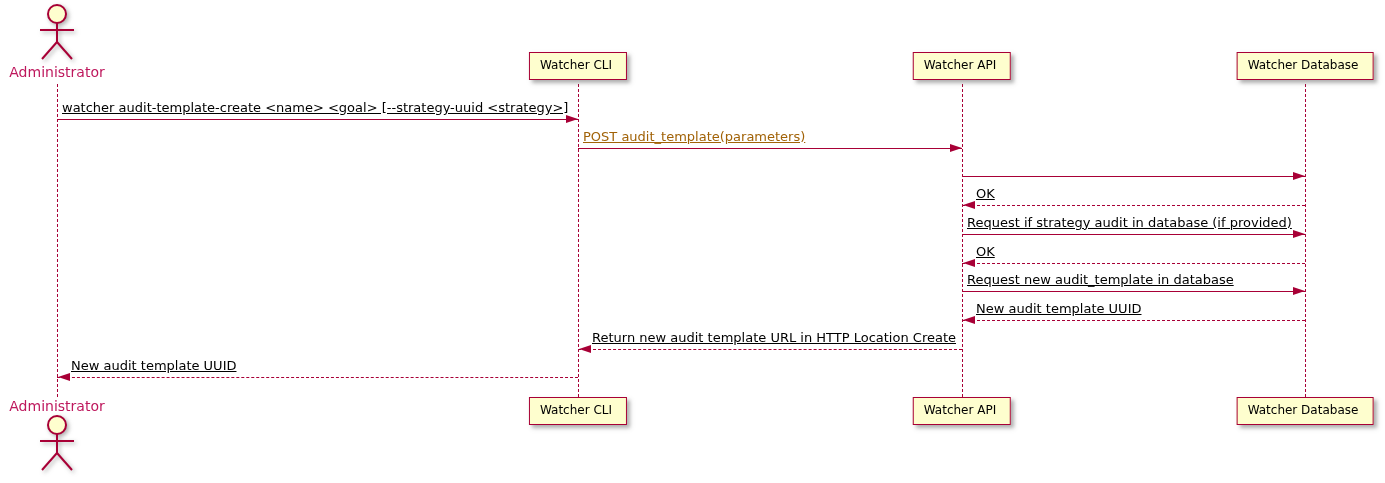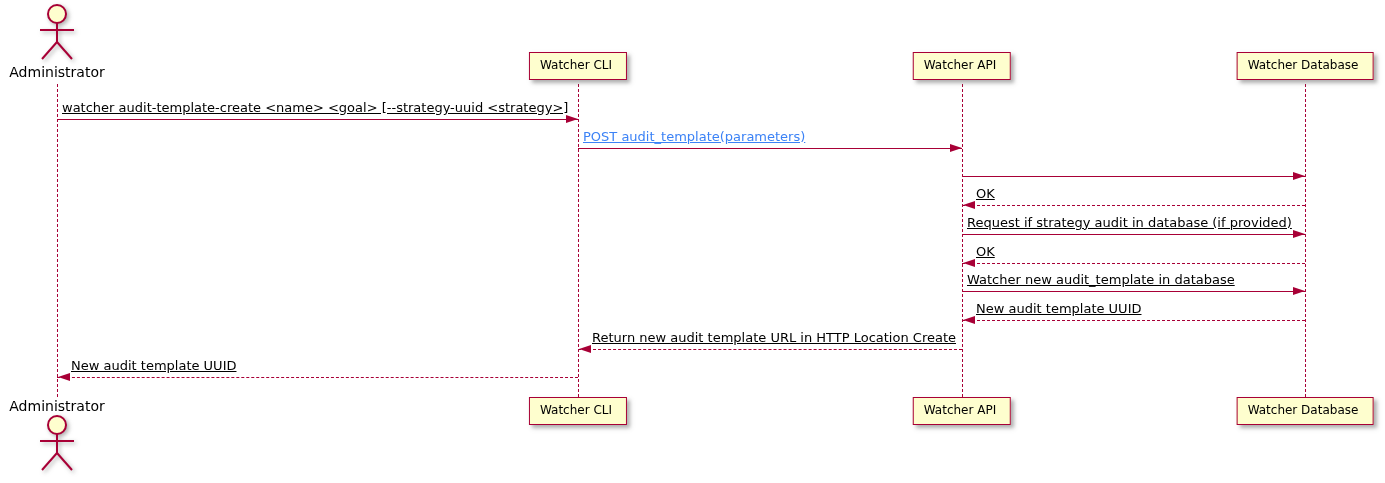--- a/index.html
+++ b/index.html
@@ -25,21 +25,21 @@
     font-size: 12px;
     line-height: 17px;
     color: #000000;
     white-space: nowrap;
   }
   .actor-label {
     position: absolute;
     transform: translateX(-50%);
     font-size: 14px;
     line-height: 17px;
-    color: #000000;
+    color: #be185d;
     white-space: nowrap;
   }
   .actor-figure {
     position: absolute;
     filter: drop-shadow(2.5px 2.5px 2px rgba(96,96,96,0.5));
   }
   .msg-line {
     position: absolute;
     height: 0;
     border-top: 1px solid #A80036;
@@ -68,35 +68,35 @@
 <div id="stage" style="width: 1385px; height: 483px; background: rgb(255, 255, 255);">
     <div class="lifeline" style="left: 57px; top: 84px; height: 313px; border-left-color: rgb(168, 0, 54);"></div>
     <div class="lifeline" style="left: 578px; top: 84px; height: 313px; border-left-color: rgb(168, 0, 54);"></div>
     <div class="lifeline" style="left: 962px; top: 84px; height: 313px; border-left-color: rgb(168, 0, 54);"></div>
     <div class="lifeline" style="left: 1305px; top: 84px; height: 313px; border-left-color: rgb(168, 0, 54);"></div>
     <div class="msg-line" style="left: 57px; top: 119px; width: 521px; border-top-color: rgb(168, 0, 54);"></div>
     <div class="msg-arrow right" style="top: 115px; left: 566px;"></div>
     <div class="msg-label" style="left: 62px; top: 100px; color: rgb(0, 0, 0);">watcher audit-template-create &lt;name&gt; &lt;goal&gt; [--strategy-uuid &lt;strategy&gt;]</div>
     <div class="msg-line" style="left: 578px; top: 147.7px; width: 384px; border-top-color: rgb(168, 0, 54);"></div>
     <div class="msg-arrow right" style="top: 143.7px; left: 950px;"></div>
-    <div class="msg-label" style="left: 583px; top: 128.7px; color: #3b82f6;">POST audit_template(parameters)</div>
+    <div class="msg-label" style="left: 583px; top: 128.7px; color: #a16207;">POST audit_template(parameters)</div>
     <div class="msg-line" style="left: 962px; top: 176.4px; width: 343px; border-top-color: rgb(168, 0, 54);"></div>
     <div class="msg-arrow right" style="top: 172.4px; left: 1293px;"></div>
     <div class="msg-line dashed" style="left: 962px; top: 205.1px; width: 343px; border-top-color: rgb(168, 0, 54);"></div>
     <div class="msg-arrow left" style="top: 201.1px; left: 963px;"></div>
     <div class="msg-label" style="left: 976px; top: 186.1px; color: rgb(0, 0, 0);">OK</div>
     <div class="msg-line" style="left: 962px; top: 233.8px; width: 343px; border-top-color: rgb(168, 0, 54);"></div>
     <div class="msg-arrow right" style="top: 229.8px; left: 1293px;"></div>
     <div class="msg-label" style="left: 967px; top: 214.8px; color: rgb(0, 0, 0);">Request if strategy audit in database (if provided)</div>
     <div class="msg-line dashed" style="left: 962px; top: 262.5px; width: 343px; border-top-color: rgb(168, 0, 54);"></div>
     <div class="msg-arrow left" style="top: 258.5px; left: 963px;"></div>
     <div class="msg-label" style="left: 976px; top: 243.5px; color: rgb(0, 0, 0);">OK</div>
     <div class="msg-line" style="left: 962px; top: 291.2px; width: 343px; border-top-color: rgb(168, 0, 54);"></div>
     <div class="msg-arrow right" style="top: 287.2px; left: 1293px;"></div>
-    <div class="msg-label" style="left: 967px; top: 272.2px; color: rgb(0, 0, 0);">Watcher new audit_template in database</div>
+    <div class="msg-label" style="left: 967px; top: 272.2px; color: rgb(0, 0, 0);">Request new audit_template in database</div>
     <div class="msg-line dashed" style="left: 962px; top: 319.9px; width: 343px; border-top-color: rgb(168, 0, 54);"></div>
     <div class="msg-arrow left" style="top: 315.9px; left: 963px;"></div>
     <div class="msg-label" style="left: 976px; top: 300.9px; color: rgb(0, 0, 0);">New audit template UUID</div>
     <div class="msg-line dashed" style="left: 578px; top: 348.6px; width: 384px; border-top-color: rgb(168, 0, 54);"></div>
     <div class="msg-arrow left" style="top: 344.6px; left: 579px;"></div>
     <div class="msg-label" style="left: 592px; top: 329.6px; color: rgb(0, 0, 0);">Return new audit template URL in HTTP Location Create</div>
     <div class="msg-line dashed" style="left: 57px; top: 377.3px; width: 521px; border-top-color: rgb(168, 0, 54);"></div>
     <div class="msg-arrow left" style="top: 373.3px; left: 58px;"></div>
     <div class="msg-label" style="left: 71px; top: 358.3px; color: rgb(0, 0, 0);">New audit template UUID</div>
     <div class="actor-figure" style="left: 35px; top: 3px;"><svg width="44" height="60" viewBox="0 0 44 60">

